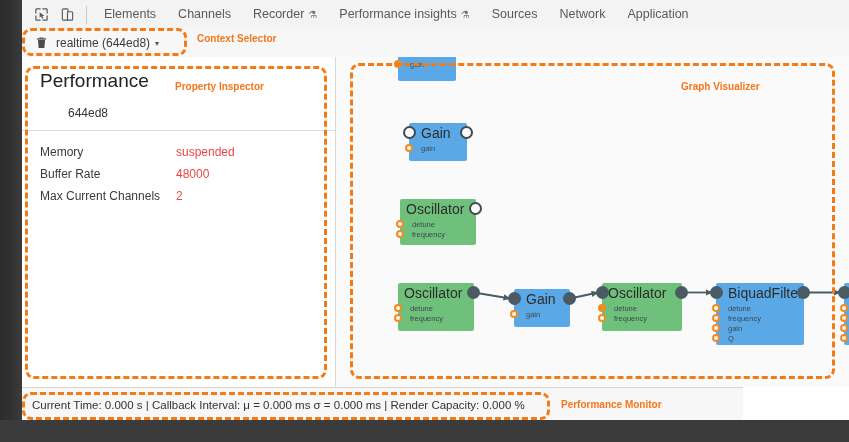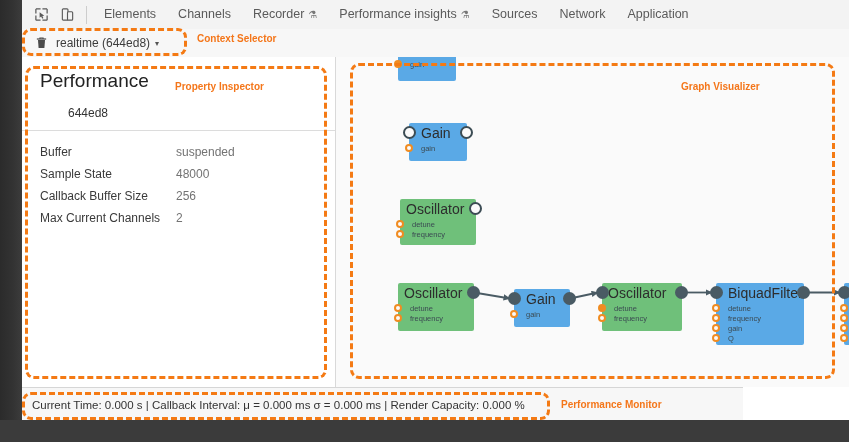--- a/index.html
+++ b/index.html
@@ -40,21 +40,21 @@
   #content{position:absolute;left:0;top:57px;width:827px;height:330px;background:#fff;}
   #inspector{position:absolute;left:0;top:0;width:313px;height:330px;
     background:#ffffff;border-right:1px solid #d9d9d9;}
   #ctx-title{position:absolute;left:18px;top:13px;font-size:19px;color:#222;}
   #ctx-id{position:absolute;left:18px;top:49px;font-size:12px;color:#333;margin-left:28px;}
   #insp-rule{position:absolute;left:0;top:73px;width:313px;height:1px;background:#dcdcdc;}
   #proptable{position:absolute;left:18px;top:84px;font-size:12px;color:#3a3a3a;
     border-collapse:collapse;}
   #proptable td{padding:4px 0;vertical-align:top;}
   #proptable td.k{padding-right:14px;width:122px;white-space:nowrap;}
-  #proptable td.v{color:#737373;white-space:nowrap;}
+  #proptable td.v{color:#ef4444;white-space:nowrap;}
 
   
   #graph{position:absolute;left:314px;top:0;width:513px;height:330px;
     background:#fafafa;overflow:hidden;}
   #graph-svg{position:absolute;left:0;top:0;}
 
   .node{position:absolute;border-radius:2px;}
   .node.osc{background:#6fc07a;}
   .node.gain{background:#5aa9e6;}
   .node.biq{background:#5aa9e6;}
@@ -140,30 +140,26 @@
 
   <div id="content">
 
     <div id="inspector">
       <div id="ctx-title">Performance</div>
       <div id="ctx-id">644ed8</div>
       <div id="insp-rule"></div>
       <table id="proptable">
         <tbody>
             <tr>
-          <td class="k">Buffer</td>
+          <td class="k">Memory</td>
           <td class="v">suspended</td>
         </tr>
         <tr>
-          <td class="k">Sample State</td>
+          <td class="k">Buffer Rate</td>
           <td class="v">48000</td>
-        </tr>
-        <tr>
-          <td class="k">Callback Buffer Size</td>
-          <td class="v">256</td>
         </tr>
         <tr>
           <td class="k">Max Current Channels</td>
           <td class="v">2</td>
         </tr>
       </tbody>
         </table>
     </div>
 
     <div id="graph">

